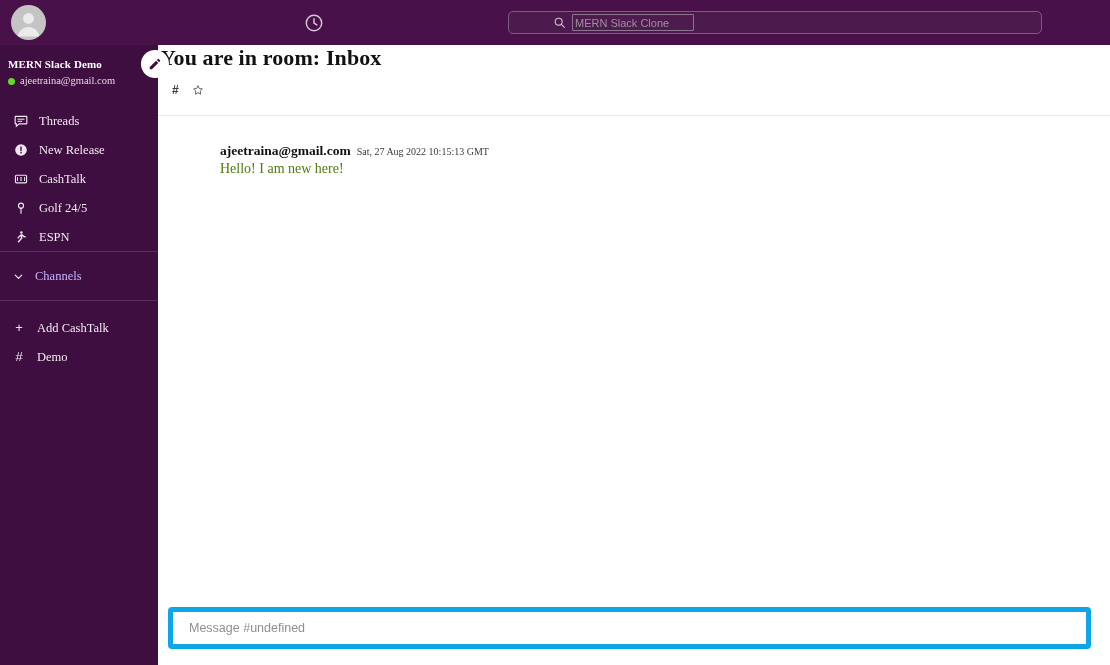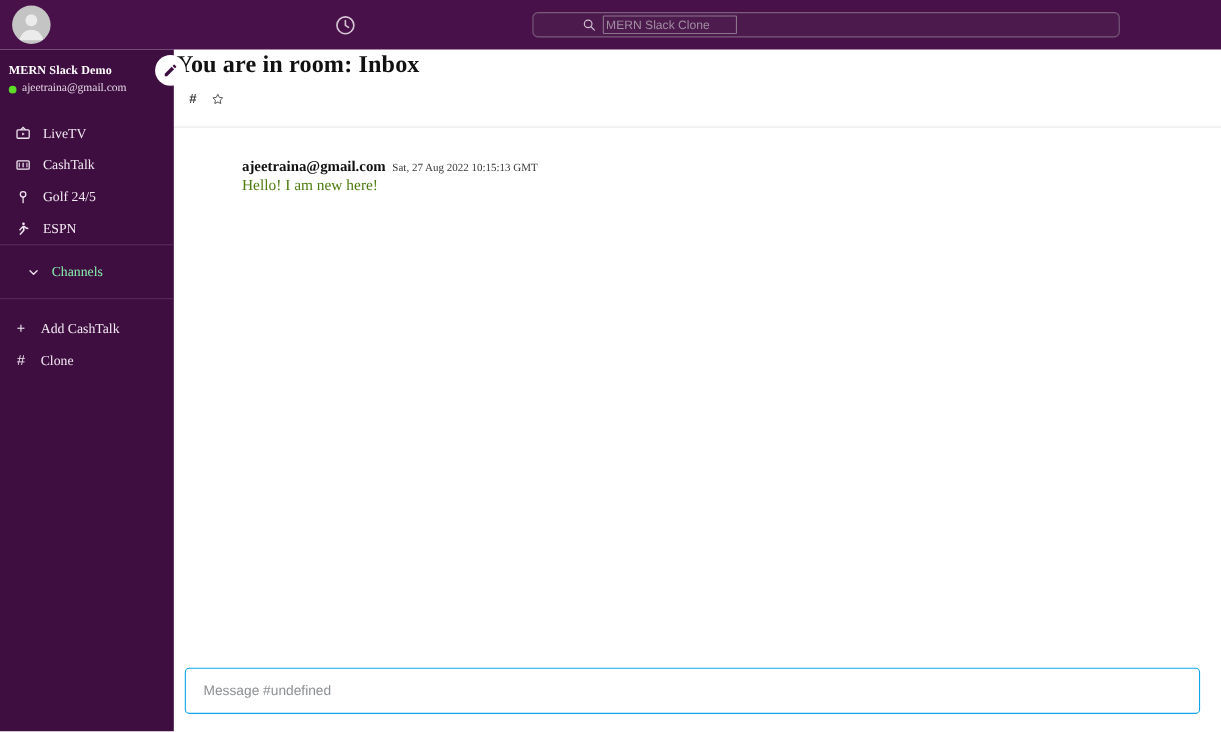--- a/index.html
+++ b/index.html
@@ -46,21 +46,21 @@
     left: 303px;
     top: 12px;
     width: 22px;
     height: 22px;
     color: #d5c6d6;
   }
   .clock-btn svg { display: block; }
 
   .searchbar {
     position: absolute;
-    left: 484px;
+    left: 508px;
     top: 11px;
     width: 534px;
     height: 23px;
     border: 1px solid #7a5c7b;
     border-radius: 5px;
     box-sizing: border-box;
     background: #4d1a4e;
     display: flex;
     align-items: center;
   }
@@ -168,23 +168,22 @@
 
   .sec-divider {
     height: 1px;
     background: #582b59;
     margin: 0;
   }
   .channels-row {
     height: 48px;
     display: flex;
     align-items: center;
-    color: #86efac;
+    color: #c4b5fd;
     font-size: 12.5px;
-    padding-left: 12px;
   }
   .channels-row .ico {
     width: 16px;
     margin-left: 10px;
     margin-right: 9px;
     display: flex;
     align-items: center;
     justify-content: center;
     color: #efe6f0;
   }
@@ -292,21 +291,21 @@
     line-height: 18px;
   }
 
   .composer {
     position: absolute;
     left: 10px;
     top: 562px;
     width: 923px;
     height: 42px;
     box-sizing: border-box;
-    border: 1px solid #0ea5e9;
+    border: 5px solid #0ea5e9;
     border-radius: 4px;
     background: #ffffff;
     display: flex;
     align-items: center;
   }
   .composer-input {
     width: 100%;
     height: 100%;
     border: none;
     outline: none;
@@ -361,33 +360,43 @@
       </div>
       <div class="pencil-btn">
         <svg width="14" height="14" viewBox="0 0 24 24" fill="currentColor" aria-hidden="true">
           <path d="M3 17.3V21h3.7L17.6 10.1l-3.7-3.7zM20.7 7a1 1 0 0 0 0-1.4l-2.3-2.3a1 1 0 0 0-1.4 0l-1.8 1.8 3.7 3.7z"></path>
         </svg>
       </div>
     </div>
 
     <div class="nav">
 
-
-
-
       <div class="nav-item">
         <span class="ico">
-          <svg width="14" height="14" viewBox="0 0 24 24" fill="none" stroke="currentColor" stroke-width="2">
-            <rect x="2.5" y="7" width="19" height="13" rx="1.6"></rect>
-            <path d="M8 7 12 3.2 16 7"></path>
-            <path d="M10.6 11.2v4.6l4-2.3z" fill="currentColor" stroke="none"></path>
+          <svg width="14" height="14" viewBox="0 0 24 24" fill="currentColor">
+            <path d="M3 4h18a1 1 0 0 1 1 1v11a1 1 0 0 1-1 1H9l-5 4v-4H3a1 1 0 0 1-1-1V5a1 1 0 0 1 1-1z" fill="none" stroke="currentColor" stroke-width="2"></path>
+            <rect x="6" y="8" width="12" height="1.8"></rect>
+            <rect x="6" y="11.6" width="8" height="1.8"></rect>
           </svg>
         </span>
-        <span class="nav-label">LiveTV</span>
-      </div>
+        <span class="nav-label">Threads</span>
+      </div>
+
+
+      <div class="nav-item">
+        <span class="ico">
+          <svg width="14" height="14" viewBox="0 0 24 24" fill="currentColor">
+            <circle cx="12" cy="12" r="10"></circle>
+            <rect x="10.8" y="6" width="2.4" height="8" fill="#3F0E40"></rect>
+            <rect x="10.8" y="15.4" width="2.4" height="2.4" fill="#3F0E40"></rect>
+          </svg>
+        </span>
+        <span class="nav-label">New Release</span>
+      </div>
+
 
       <div class="nav-item">
         <span class="ico">
           <svg width="14" height="14" viewBox="0 0 24 24" fill="none" stroke="currentColor" stroke-width="2">
             <rect x="2.5" y="5.5" width="19" height="13" rx="1.6"></rect>
             <path d="M12 8.6v6.8" stroke-width="2"></path>
             <path d="M6 8.6v6.8M18 8.6v6.8" stroke-width="1.6"></path>
           </svg>
         </span>
         <span class="nav-label">CashTalk</span>
@@ -428,21 +437,21 @@
 
     <div class="sec-divider"></div>
 
     <div class="ch-list">
       <div class="ch-item">
         <span class="ico">+</span>
         <span class="nav-label">Add CashTalk</span>
       </div>
       <div class="ch-item">
         <span class="ico">#</span>
-        <span class="nav-label">Clone</span>
+        <span class="nav-label">Demo</span>
       </div>
     </div>
   </div>
 
   <div class="main">
 
     <div class="room-title">You are in room: Inbox</div>
 
     <div class="chan-meta">
       <span class="hash">#</span>

